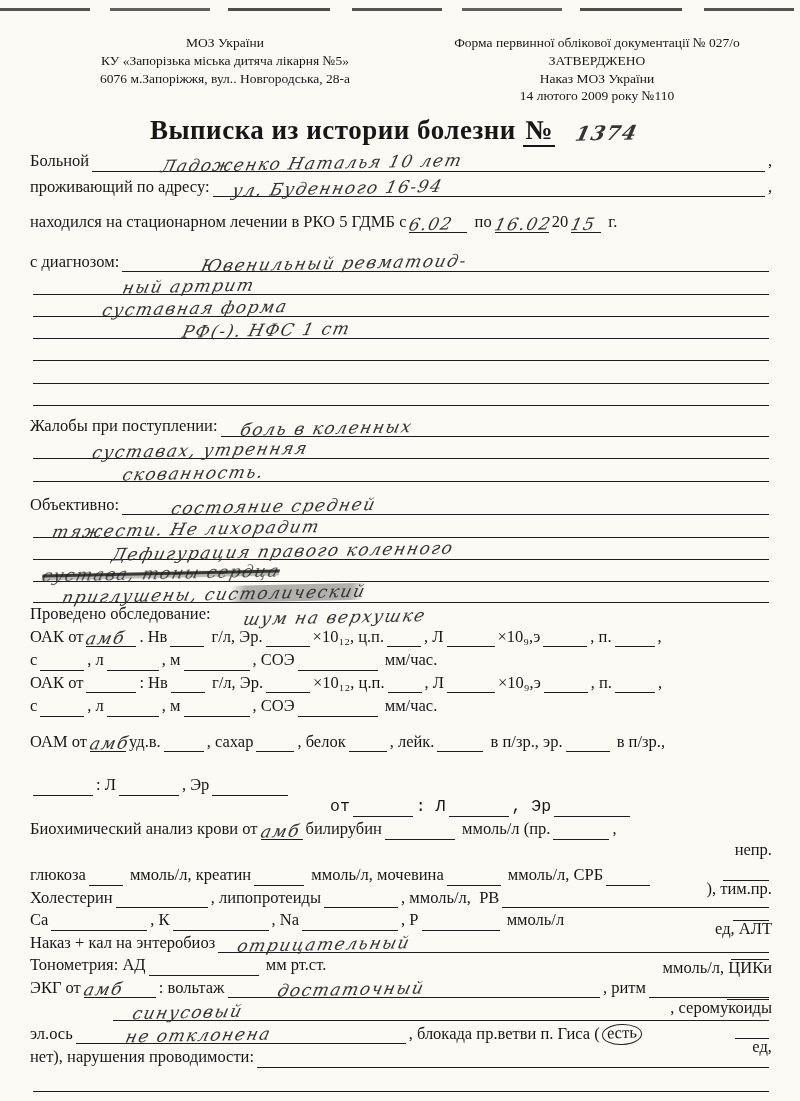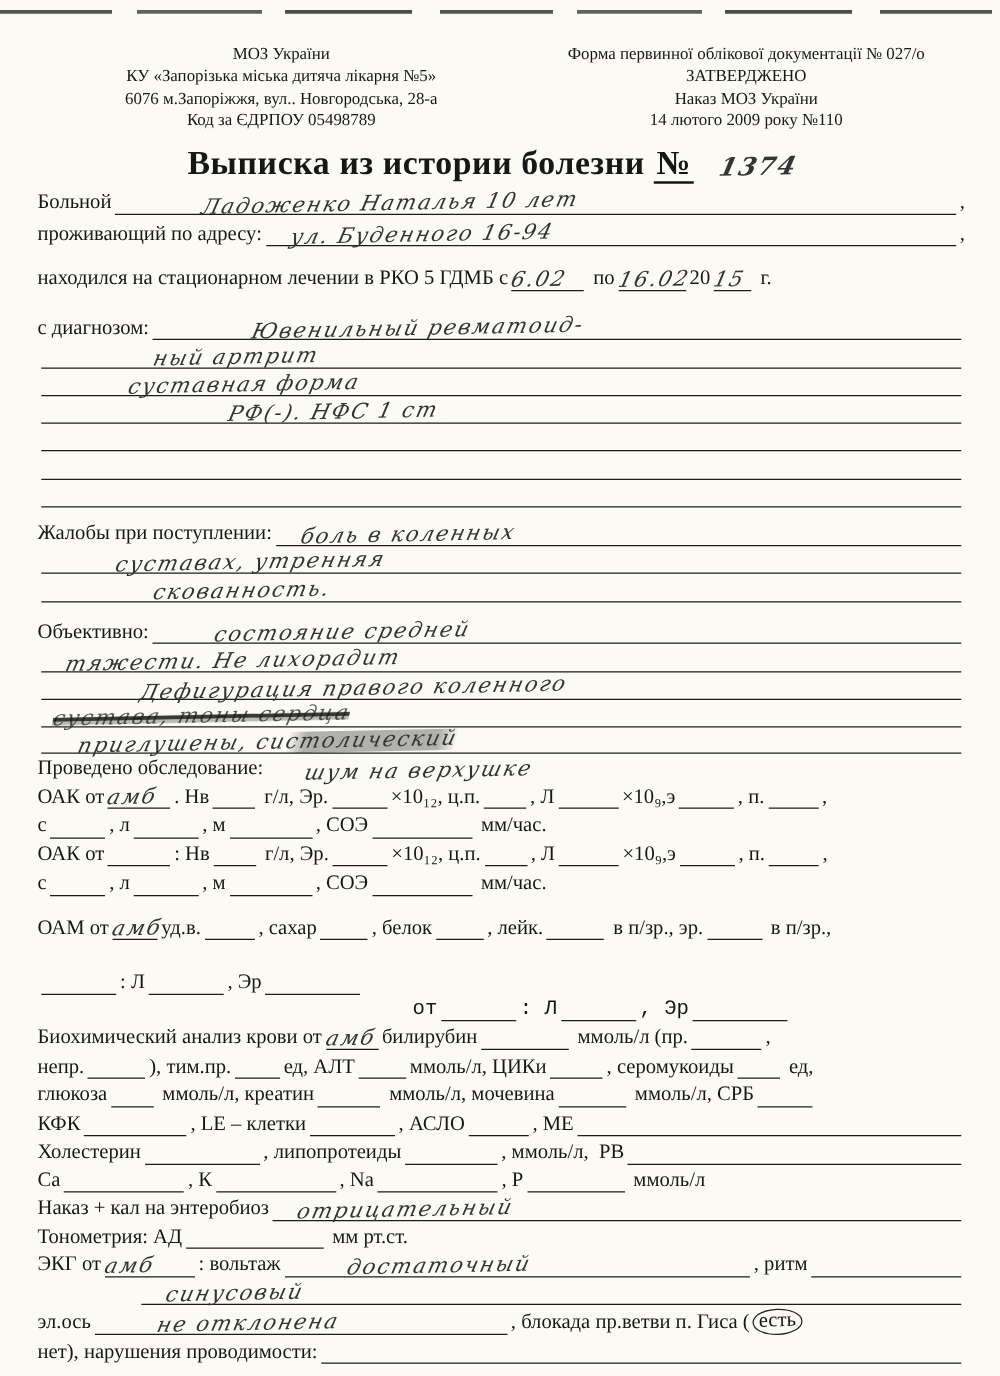--- a/index.html
+++ b/index.html
@@ -69,21 +69,20 @@
 
 <div class="page">
   <div class="scan-edge"></div>
   <div class="content">
 
     <div class="hdr">
       <div class="hdr-block hdr-left">
         <div>МОЗ України</div>
         <div>КУ «Запорізька міська дитяча лікарня №5»</div>
         <div>6076 м.Запоріжжя, вул.. Новгородська, 28-а</div>
-        <div>Код за ЄДРПОУ 05498789</div>
       </div>
       <div class="hdr-block hdr-right">
         <div>Форма первинної облікової документації № 027/о</div>
         <div>ЗАТВЕРДЖЕНО</div>
         <div>Наказ МОЗ України</div>
         <div>14 лютого 2009 року №110</div>
       </div>
     </div>
 
     <div class="title-row">
@@ -294,21 +293,21 @@
           <span class="printed">Биохимический анализ крови от</span>
           <span class="blank" style="width: 42px; flex: 0 0 auto;">
             <span class="hand">амб</span>
           </span>
           <span class="printed">билирубин</span>
           <span class="blank" style="width: 70px; flex: 0 0 auto;"></span>
           <span class="printed"> ммоль/л (пр.</span>
           <span class="blank" style="width: 56px; flex: 0 0 auto;"></span>
           <span class="printed">,</span>
         </div>
-        <div class="fline" style="margin-top: 2px;">
+        <div class="fline" style="margin-top: 2px; flex-direction: column;">
           <span class="printed">непр.</span>
           <span class="blank" style="width: 46px; flex: 0 0 auto;"></span>
           <span class="printed">), тим.пр.</span>
           <span class="blank" style="width: 36px; flex: 0 0 auto;"></span>
           <span class="printed">ед, АЛТ</span>
           <span class="blank" style="width: 38px; flex: 0 0 auto;"></span>
           <span class="printed">ммоль/л, ЦИКи</span>
           <span class="blank" style="width: 42px; flex: 0 0 auto;"></span>
           <span class="printed">, серомукоиды</span>
           <span class="blank" style="width: 34px; flex: 0 0 auto;"></span>
@@ -317,30 +316,20 @@
         <div class="fline" style="margin-top: 1px;">
           <span class="printed">глюкоза</span>
           <span class="blank" style="width: 34px; flex: 0 0 auto;"></span>
           <span class="printed"> ммоль/л, креатин</span>
           <span class="blank" style="width: 50px; flex: 0 0 auto;"></span>
           <span class="printed"> ммоль/л, мочевина</span>
           <span class="blank" style="width: 54px; flex: 0 0 auto;"></span>
           <span class="printed"> ммоль/л, СРБ</span>
           <span class="blank" style="width: 44px; flex: 0 0 auto;"></span>
         </div>
-        <div class="fline" style="margin-top: 2px;">
-          <span class="printed">КФК</span>
-          <span class="blank" style="width: 82px; flex: 0 0 auto;"></span>
-          <span class="printed">, LE – клетки</span>
-          <span class="blank" style="width: 68px; flex: 0 0 auto;"></span>
-          <span class="printed">, АСЛО</span>
-          <span class="blank" style="width: 48px; flex: 0 0 auto;"></span>
-          <span class="printed">, МЕ</span>
-          <span class="blank" style="flex: 1 1 auto;"></span>
-        </div>
         <div class="fline" style="margin-top: 1px;">
           <span class="printed">Холестерин</span>
           <span class="blank" style="width: 92px; flex: 0 0 auto;"></span>
           <span class="printed">, липопротеиды</span>
           <span class="blank" style="width: 74px; flex: 0 0 auto;"></span>
           <span class="printed">, ммоль/л,  РВ</span>
           <span class="blank" style="flex: 1 1 auto;"></span>
         </div>
         <div class="fline" style="margin-top: 1px;">
           <span class="printed">Са</span>

